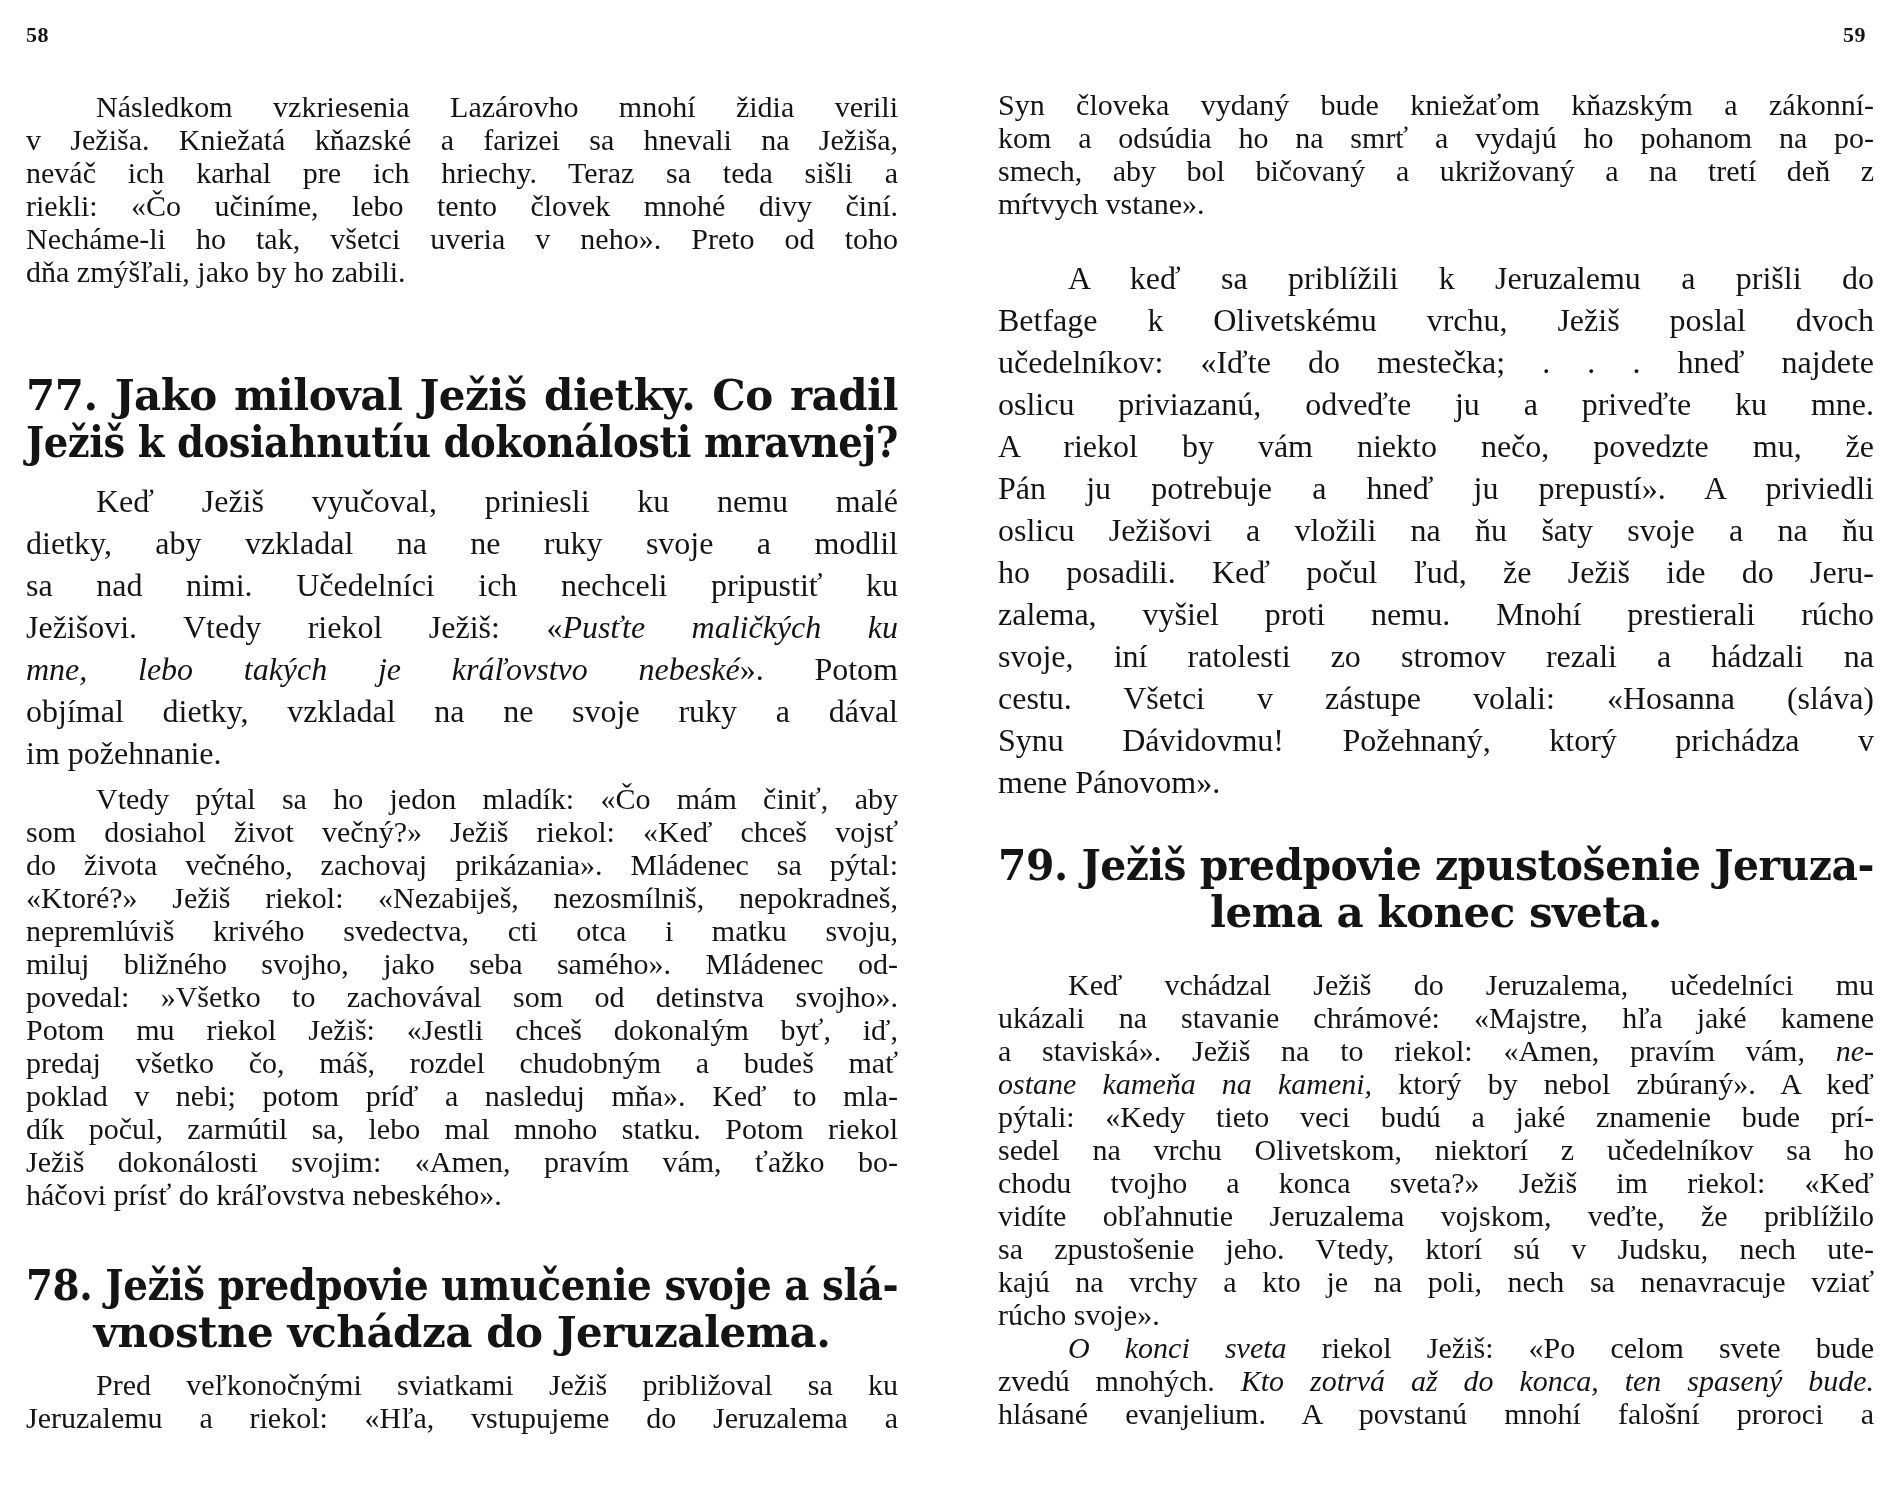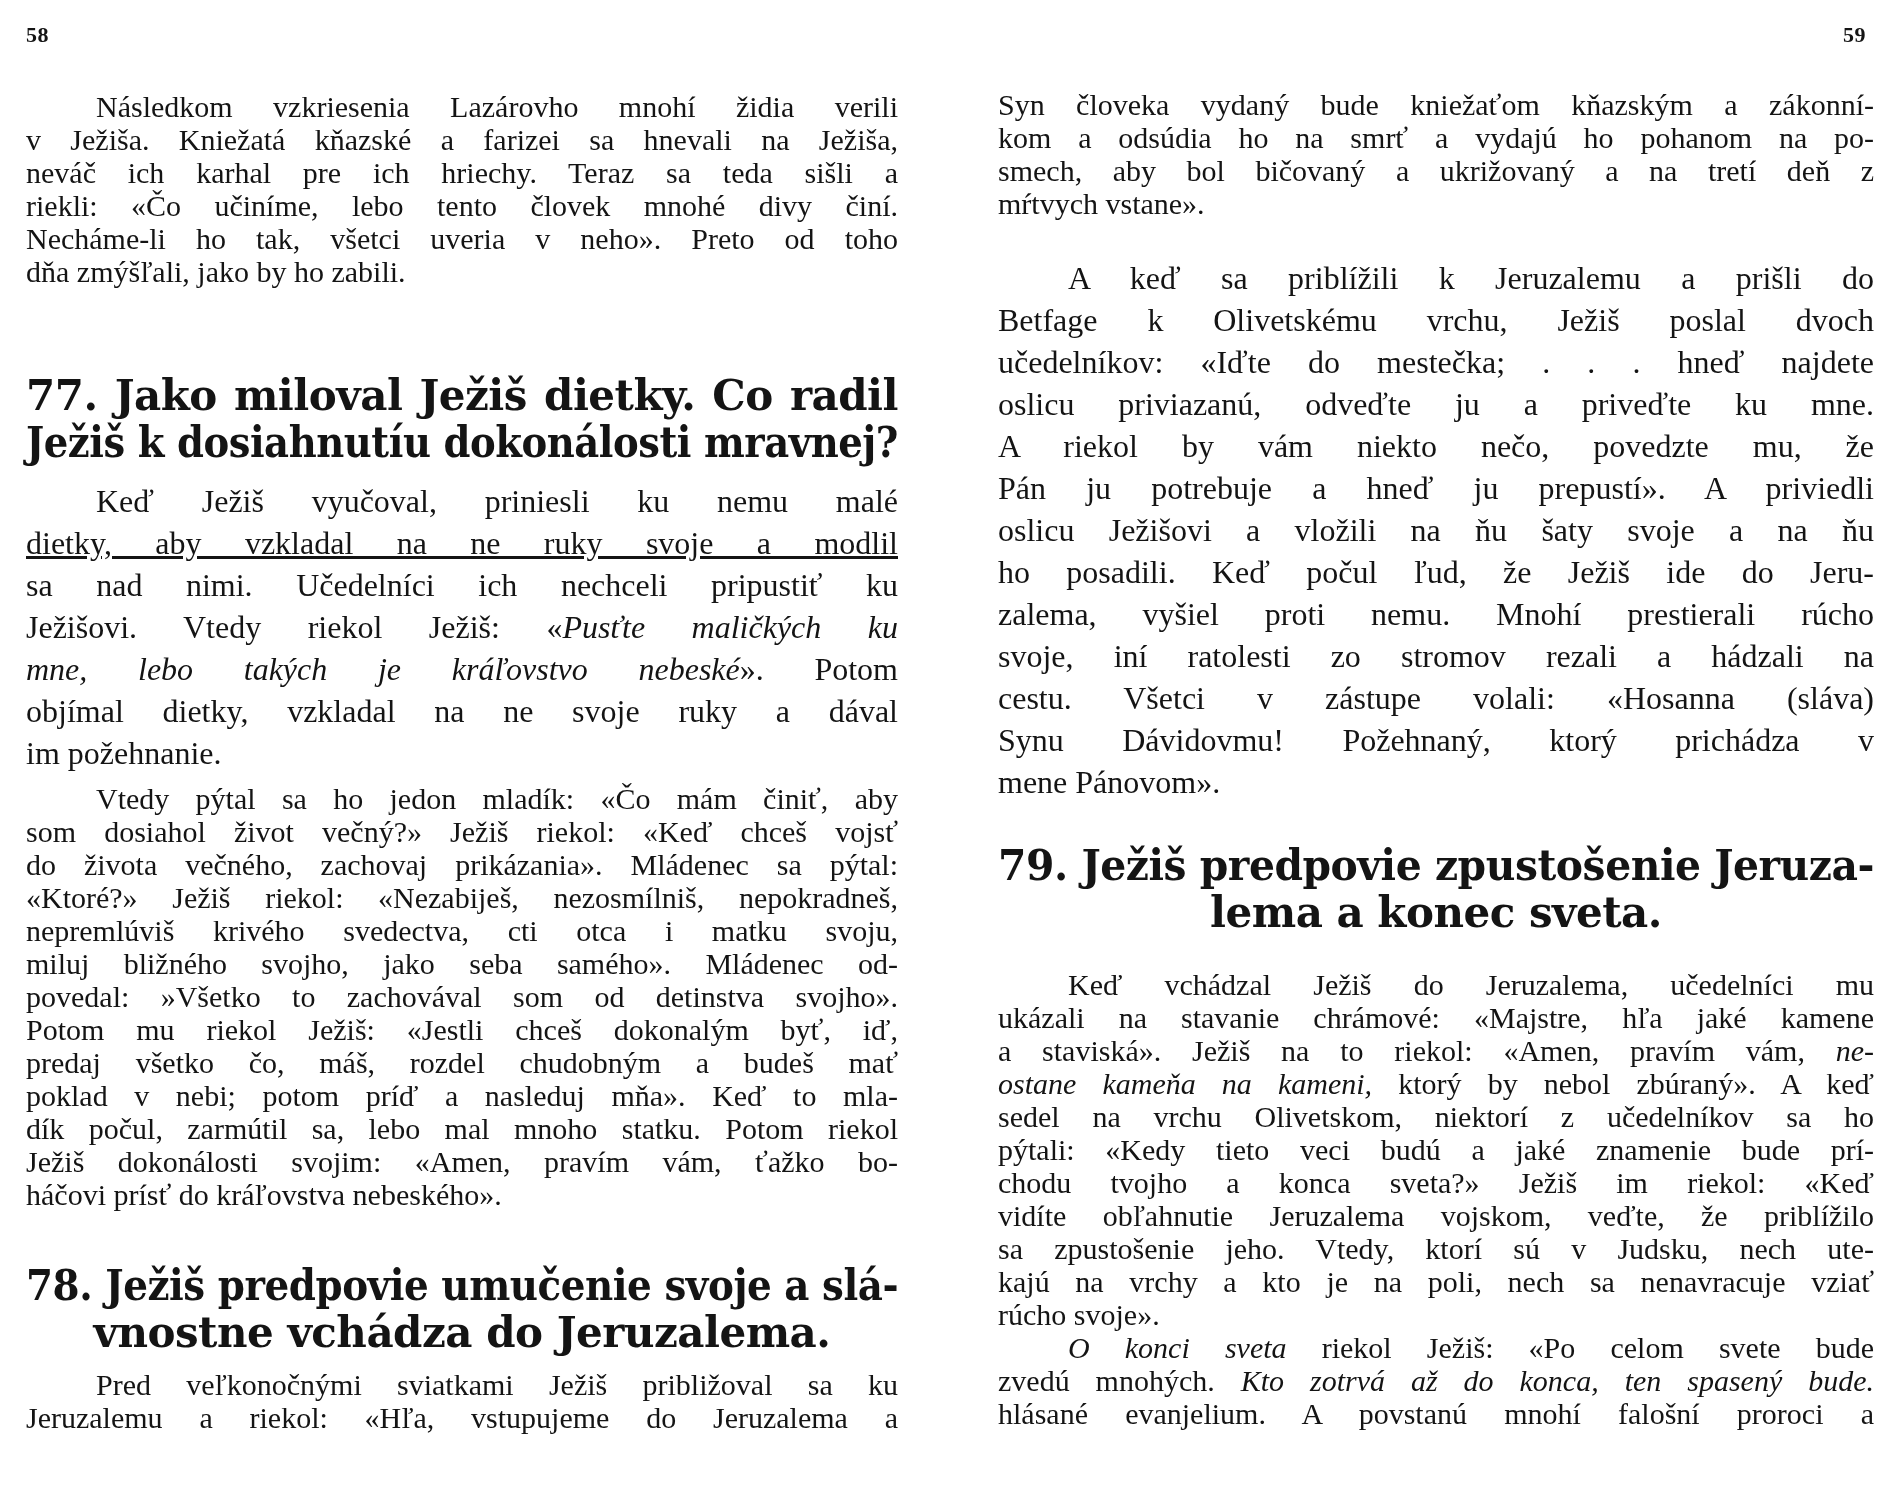--- a/index.html
+++ b/index.html
@@ -53,21 +53,21 @@
       <span class="line last" style="display: block;">dňa zmýšľali, jako by ho zabili.</span>
     </div>
 
   <div class="col heading" style="top:372px;">
       <span class="line" style="display: block;">77. Jako miloval Ježiš dietky. Co radil</span>
       <span class="line last" style="display: block; transform: scaleX(0.918);">Ježiš k dosiahnutíu dokonálosti mravnej?</span>
     </div>
 
   <div class="col large" style="top:480px;">
       <span class="line indent" style="display: block;"><span>Keď Ježiš vyučoval, priniesli ku nemu malé</span></span>
-      <span class="line" style="display: block; text-decoration: underline;"><span>dietky, aby vzkladal na ne ruky svoje a modlil</span></span>
+      <span class="line" style="display: block;"><span>dietky, aby vzkladal na ne ruky svoje a modlil</span></span>
       <span class="line" style="display: block;"><span>sa nad nimi. Učedelníci ich nechceli pripustiť ku</span></span>
       <span class="line" style="display: block;"><span>Ježišovi. Vtedy riekol Ježiš: «</span><em>Pusťte maličkých ku</em></span>
       <span class="line" style="display: block;"><em>mne, lebo takých je kráľovstvo nebeské</em><span>». Potom</span></span>
       <span class="line" style="display: block;"><span>objímal dietky, vzkladal na ne svoje ruky a dával</span></span>
       <span class="line last" style="display: block;"><span>im požehnanie.</span></span>
     </div>
 
   <div class="col small" style="top:782px;">
       <span class="line indent" style="display: block;">Vtedy pýtal sa ho jedon mladík: «Čo mám činiť, aby</span>
       <span class="line" style="display: block;">som dosiahol život večný?» Ježiš riekol: «Keď chceš vojsť</span>
@@ -124,22 +124,22 @@
   <div class="col heading" style="top:842px;">
       <span class="line center" style="display: block; transform: scaleX(0.973);">79. Ježiš predpovie zpustošenie Jeruza-</span>
       <span class="line last center" style="display: block;">lema a konec sveta.</span>
     </div>
 
   <div class="col small" style="top:968px;">
       <span class="line indent" style="display: block;"><span>Keď vchádzal Ježiš do Jeruzalema, učedelníci mu</span></span>
       <span class="line" style="display: block;"><span>ukázali na stavanie chrámové: «Majstre, hľa jaké kamene</span></span>
       <span class="line" style="display: block;"><span>a staviská». Ježiš na to riekol: «Amen, pravím vám, </span><em>ne-</em></span>
       <span class="line" style="display: block;"><em>ostane kameňa na kameni,</em><span> ktorý by nebol zbúraný». A keď</span></span>
+      <span class="line" style="display: block;"><span>pýtali: «Kedy tieto veci budú a jaké znamenie bude prí-</span></span>
       <span class="line" style="display: block;"><span>sedel na vrchu Olivetskom, niektorí z učedelníkov sa ho</span></span>
-      <span class="line" style="display: block;"><span>pýtali: «Kedy tieto veci budú a jaké znamenie bude prí-</span></span>
       <span class="line" style="display: block;"><span>chodu tvojho a konca sveta?» Ježiš im riekol: «Keď</span></span>
       <span class="line" style="display: block;"><span>vidíte obľahnutie Jeruzalema vojskom, veďte, že priblížilo</span></span>
       <span class="line" style="display: block;"><span>sa zpustošenie jeho. Vtedy, ktorí sú v Judsku, nech ute-</span></span>
       <span class="line" style="display: block;"><span>kajú na vrchy a kto je na poli, nech sa nenavracuje vziať</span></span>
       <span class="line last" style="display: block;"><span>rúcho svoje».</span></span>
     </div>
 
   <div class="col small" style="top:1331px;">
       <span class="line indent" style="display: block;"><em>O konci sveta</em><span> riekol Ježiš: «Po celom svete bude</span></span>
       <span class="line" style="display: block;"><span>zvedú mnohých. </span><em>Kto zotrvá až do konca, ten spasený bude.</em></span>

